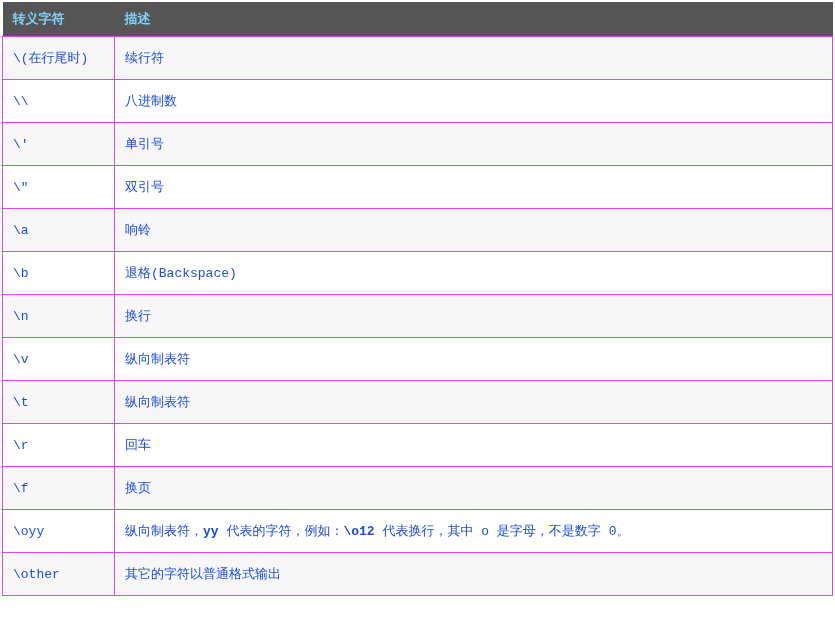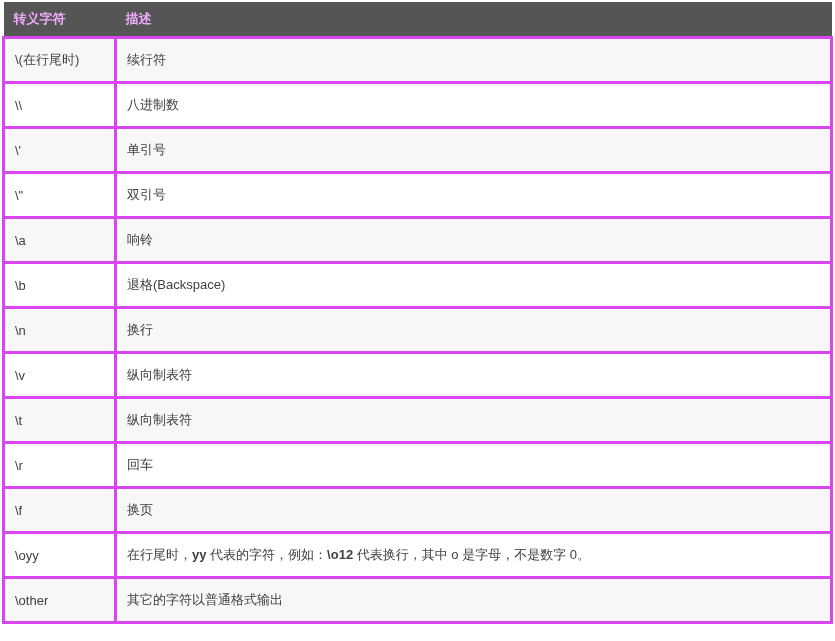--- a/index.html
+++ b/index.html
@@ -10,38 +10,39 @@
       background: #fff;
       padding: 2px;
     }
     table {
       width: 100%;
       border-collapse: collapse;
       table-layout: fixed;
     }
     thead tr {
       background: #555555;
-      color: #f0abfc;
+      color: #7dd3fc;
     }
     thead th {
       text-align: left;
       padding: 8px 10px;
       font-weight: bold;
       font-size: 13px;
       border: none;
     }
     thead th:first-child {
       width: 112px;
     }
     tbody td {
       padding: 12px 10px;
-      border: 3px solid #d946ef;
+      border: 1px solid #d946ef;
       vertical-align: middle;
       font-size: 13px;
-      color: #404040;
+      color: #1d4ed8;
+      font-family: Liberation Mono, monospace;
     }
     tbody tr:nth-child(odd) td {
       background: #f7f7f7;
     }
     tbody tr:nth-child(even) td {
       background: #ffffff;
     }
     tbody td:first-child {
       width: 112px;
     }
@@ -97,20 +98,20 @@
     <tr>
       <td>\r</td>
       <td>回车</td>
     </tr>
     <tr>
       <td>\f</td>
       <td>换页</td>
     </tr>
     <tr>
       <td>\oyy</td>
-      <td><span>在行尾时，</span><span class="bold">yy</span><span> 代表的字符，例如：</span><span class="bold">\o12</span><span> 代表换行，其中 o 是字母，不是数字 0。</span></td>
+      <td><span>纵向制表符，</span><span class="bold">yy</span><span> 代表的字符，例如：</span><span class="bold">\o12</span><span> 代表换行，其中 o 是字母，不是数字 0。</span></td>
     </tr>
     <tr>
       <td>\other</td>
       <td>其它的字符以普通格式输出</td>
     </tr>
   </tbody>
 </table>
 
 </body></html>

